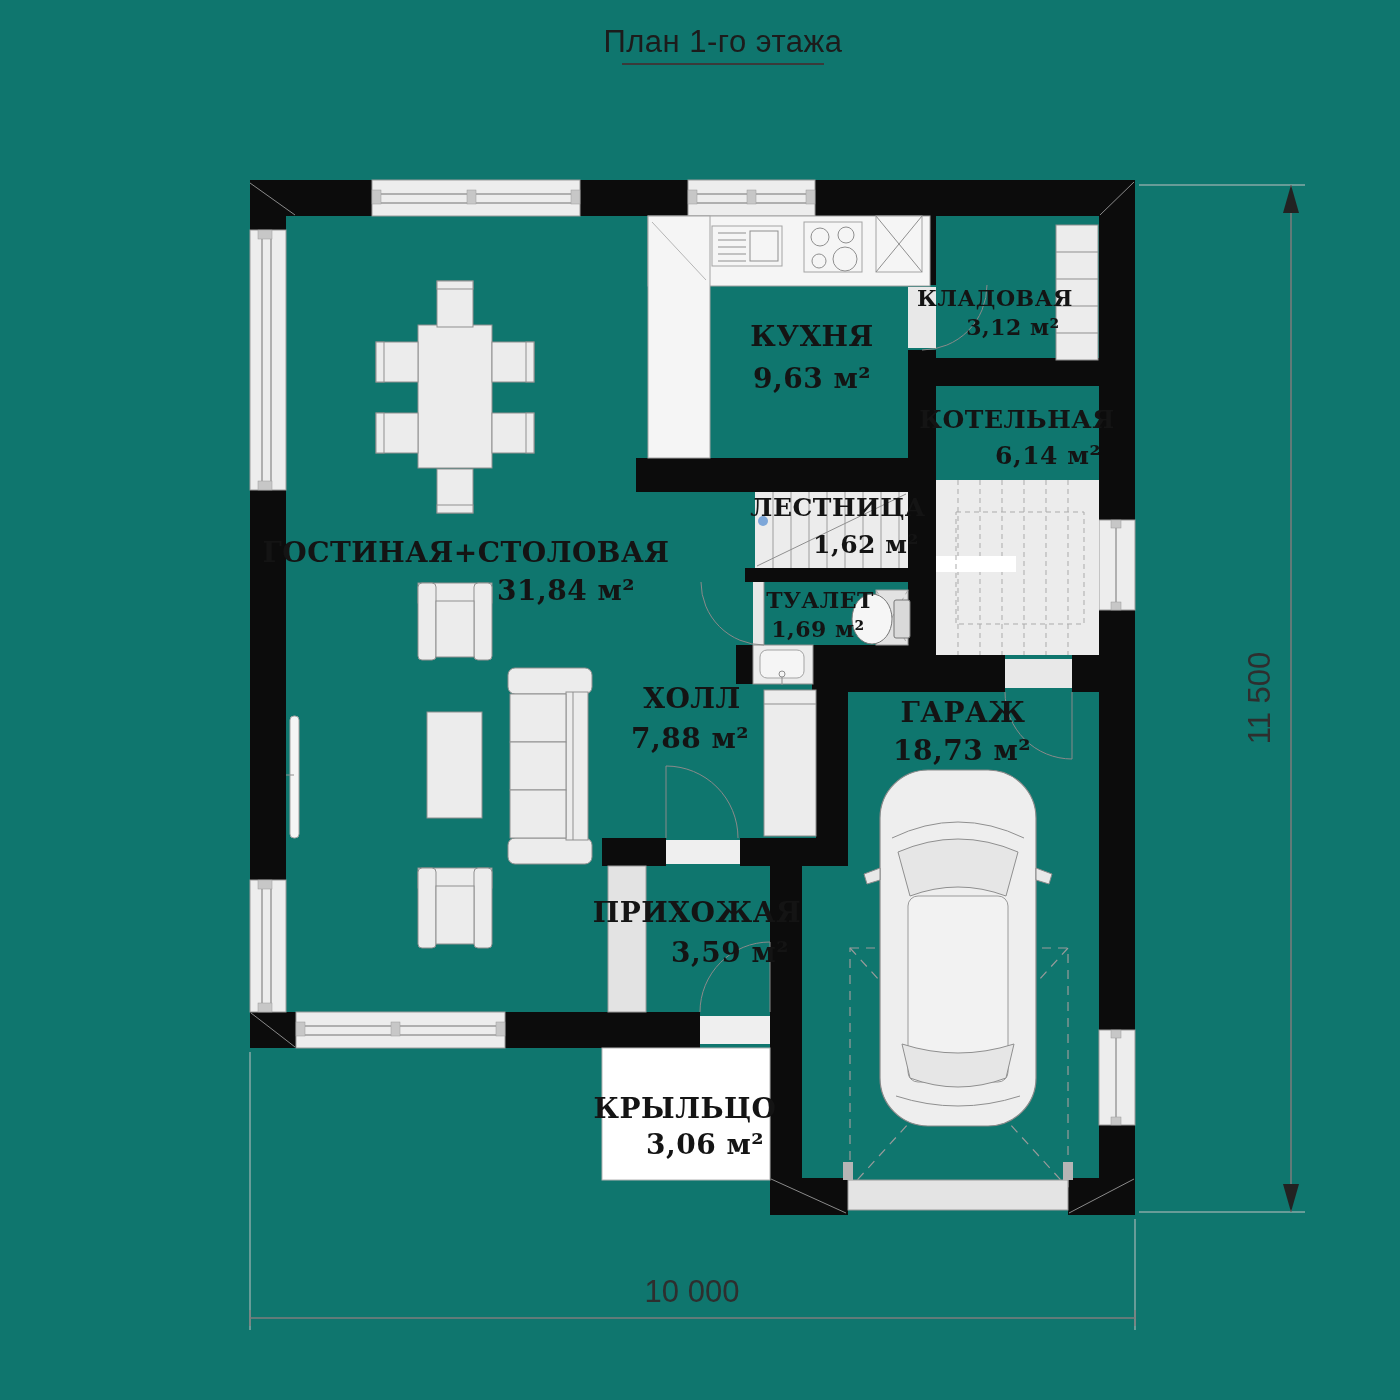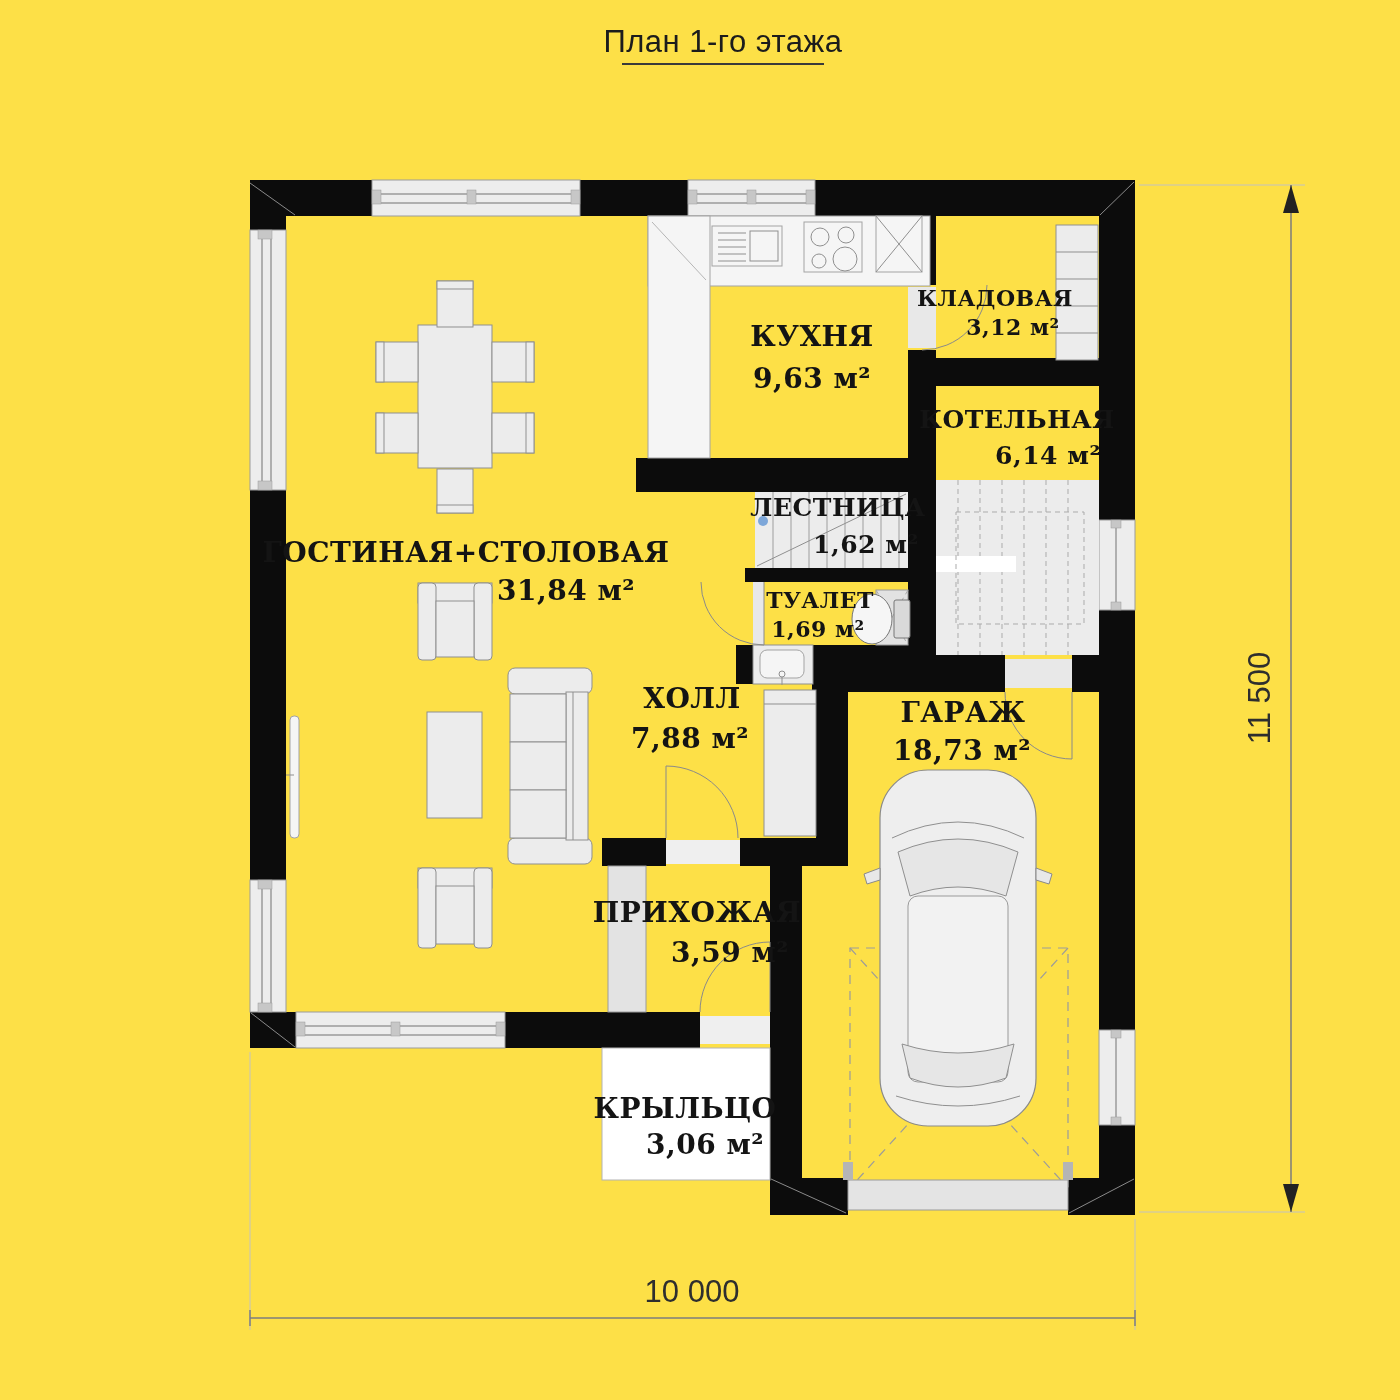--- a/index.html
+++ b/index.html
@@ -1,16 +1,16 @@
 <!DOCTYPE html>
 <html><head>
 <meta charset="utf-8">
 <style>
   html,body{margin:0;padding:0;background:#ffffff;}
-  #stage{position:relative;width:1400px;height:1400px;background:#fde047;overflow:hidden;}
+  #stage{position:relative;width:1400px;height:1400px;background:#0f766e;overflow:hidden;}
   svg{display:block;}
   .wall{fill:#0c0c0c;}
   .corner{stroke:#8a8a8a;stroke-width:1;fill:none;}
   .win{fill:#ededed;stroke:#9b9b9b;stroke-width:1;}
   .winline{stroke:#9b9b9b;stroke-width:1.5;fill:none;}
   .winblock{fill:#c7c7c7;stroke:#9b9b9b;stroke-width:.5;}
   .furn{fill:#ececec;stroke:#8f8f8f;stroke-width:1;}
   .furnlight{fill:#f5f5f5;stroke:#a3a3a3;stroke-width:1;}
   .thin{stroke:#8f8f8f;fill:none;stroke-width:1;}
   .soft{stroke:#b5b5b5;fill:none;stroke-width:1;}

